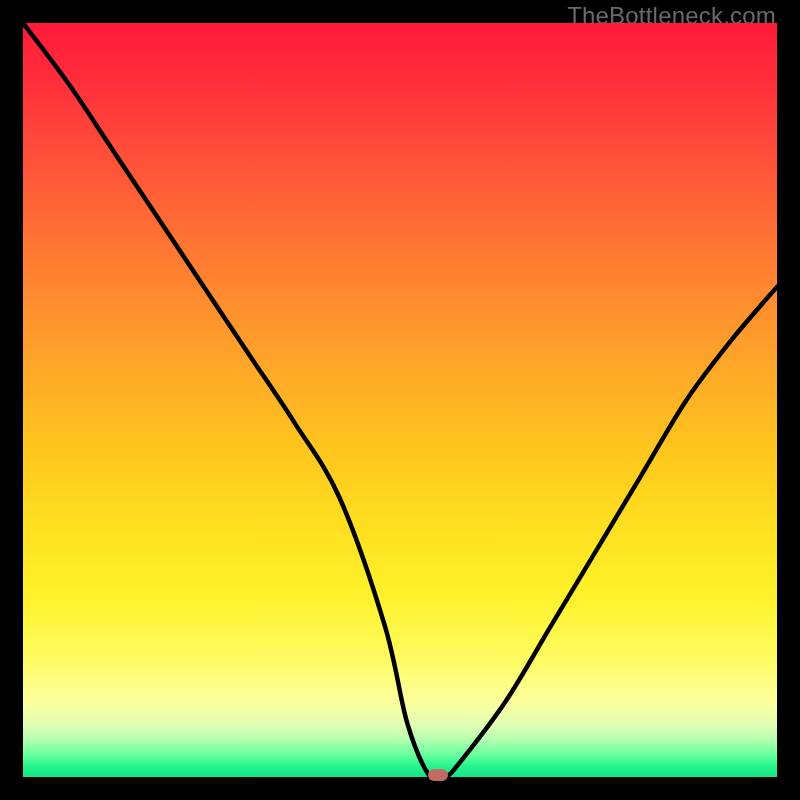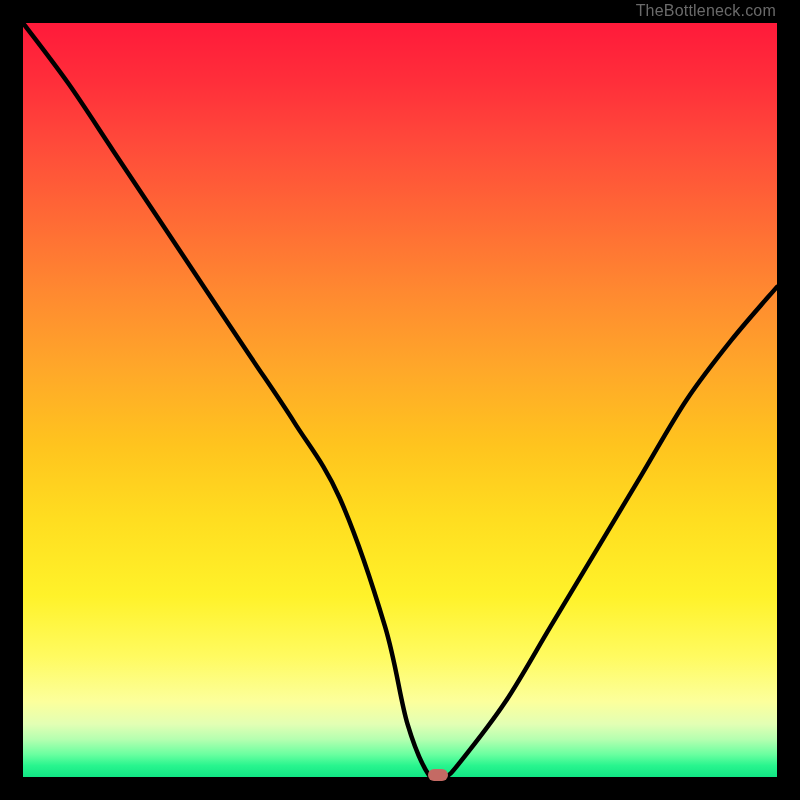--- a/index.html
+++ b/index.html
@@ -41,21 +41,21 @@
       #6affa0 97%,
       #28f58e 98.5%,
       #11e584 100%
     );
   }
   .watermark {
     position: absolute;
     top: 2px;
     right: 24px;
     color: #6a6a6a;
-    font-size: 16px;
+    font-size: 24px;
     font-weight: 500;
     letter-spacing: 0.2px;
   }
   svg.curve {
     position: absolute;
     left: 0;
     top: 0;
     width: 754px;
     height: 754px;
   }

